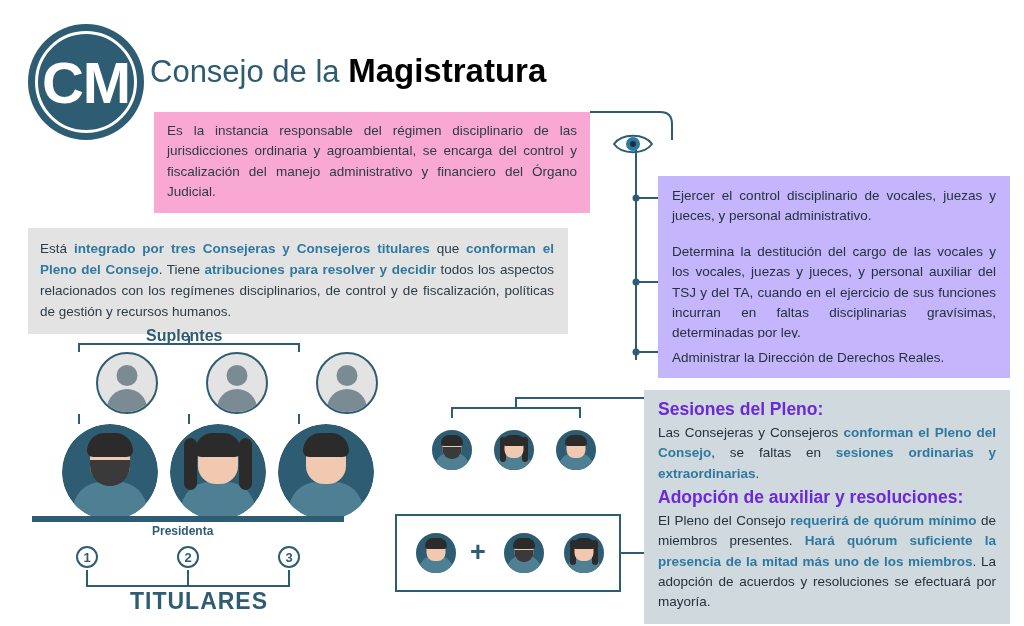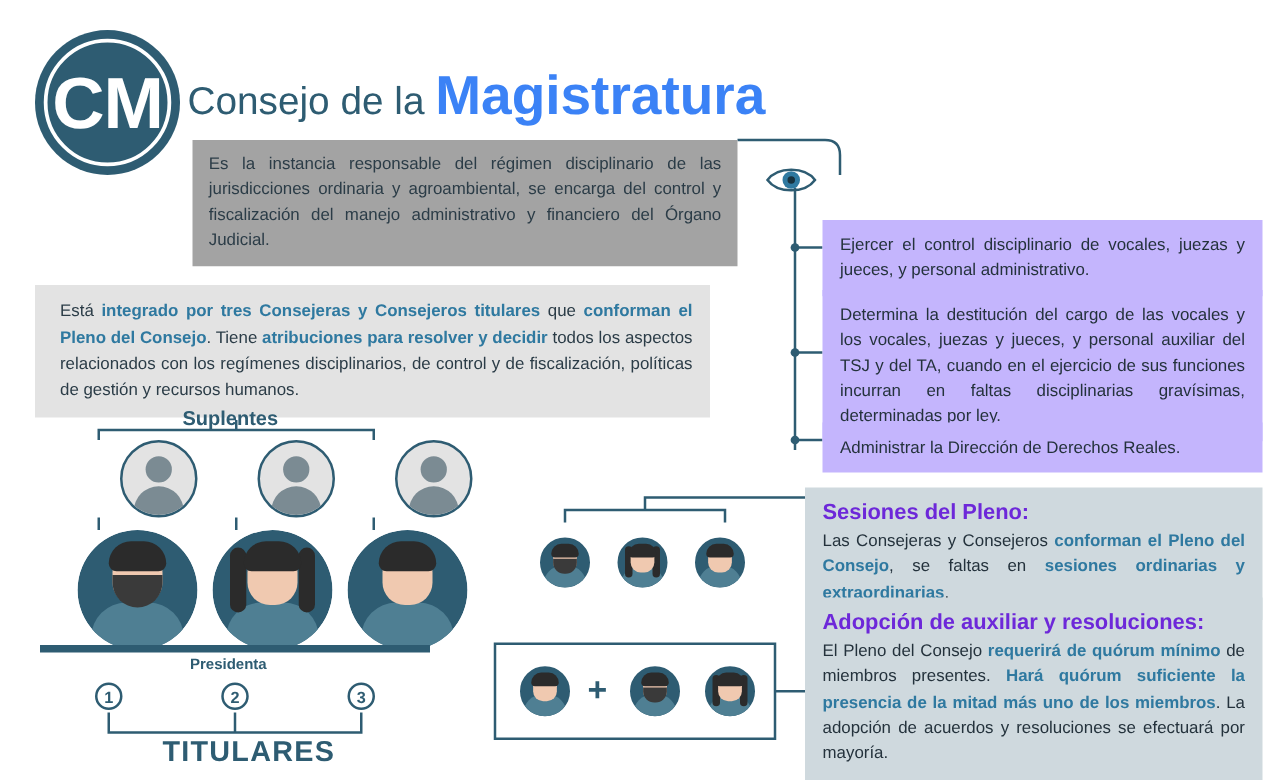--- a/index.html
+++ b/index.html
@@ -58,29 +58,29 @@
   
   .title {
     position: absolute;
     left: 150px;
     top: 52px;
     font-size: 31px;
     color: #2e5c72;
     white-space: nowrap;
   }
   .title .t1 { font-weight: normal; }
-  .title .t2 { font-weight: bold; color: #3b82f6; font-size: 44px; }
+  .title .t2 { font-weight: bold; color: #000000; font-size: 33px; }
 
   
   .intro-box {
     position: absolute;
     left: 154px;
     top: 112px;
     width: 436px;
-    background: #a3a3a3;
+    background: #f9a8d4;
     padding: 9px 13px 11px 13px;
     box-sizing: border-box;
     color: #2b3c47;
     font-size: 13.5px;
     line-height: 1.5;
     text-align: justify;
   }
   
   .composicion-title {
     position: absolute;
@@ -89,21 +89,21 @@
     font-size: 28px;
     font-weight: bold;
     color: #2f79a0;
   }
   .comp-box {
     position: absolute;
     left: 28px;
     top: 228px;
     width: 540px;
     background: #e3e3e3;
-    padding: 10px 14px 12px 20px;
+    padding: 10px 14px 12px 12px;
     box-sizing: border-box;
     color: #2b3c47;
     font-size: 13.5px;
     line-height: 1.56;
     text-align: justify;
   }
   .comp-box b { color: #2f79a0; }
 
   .suplentes-label {
     position: absolute;

